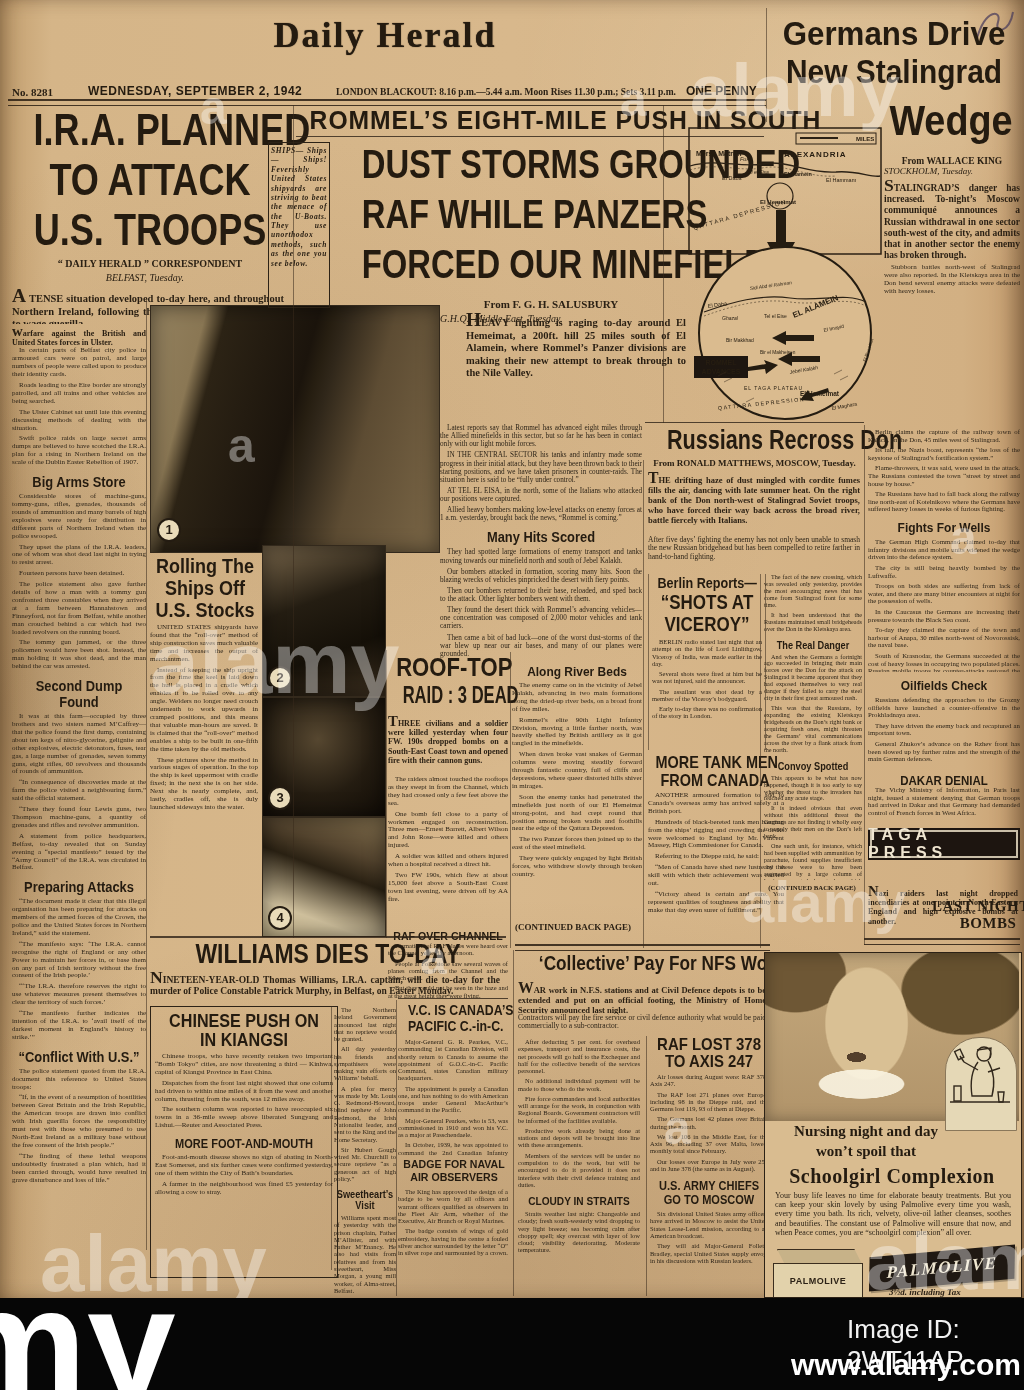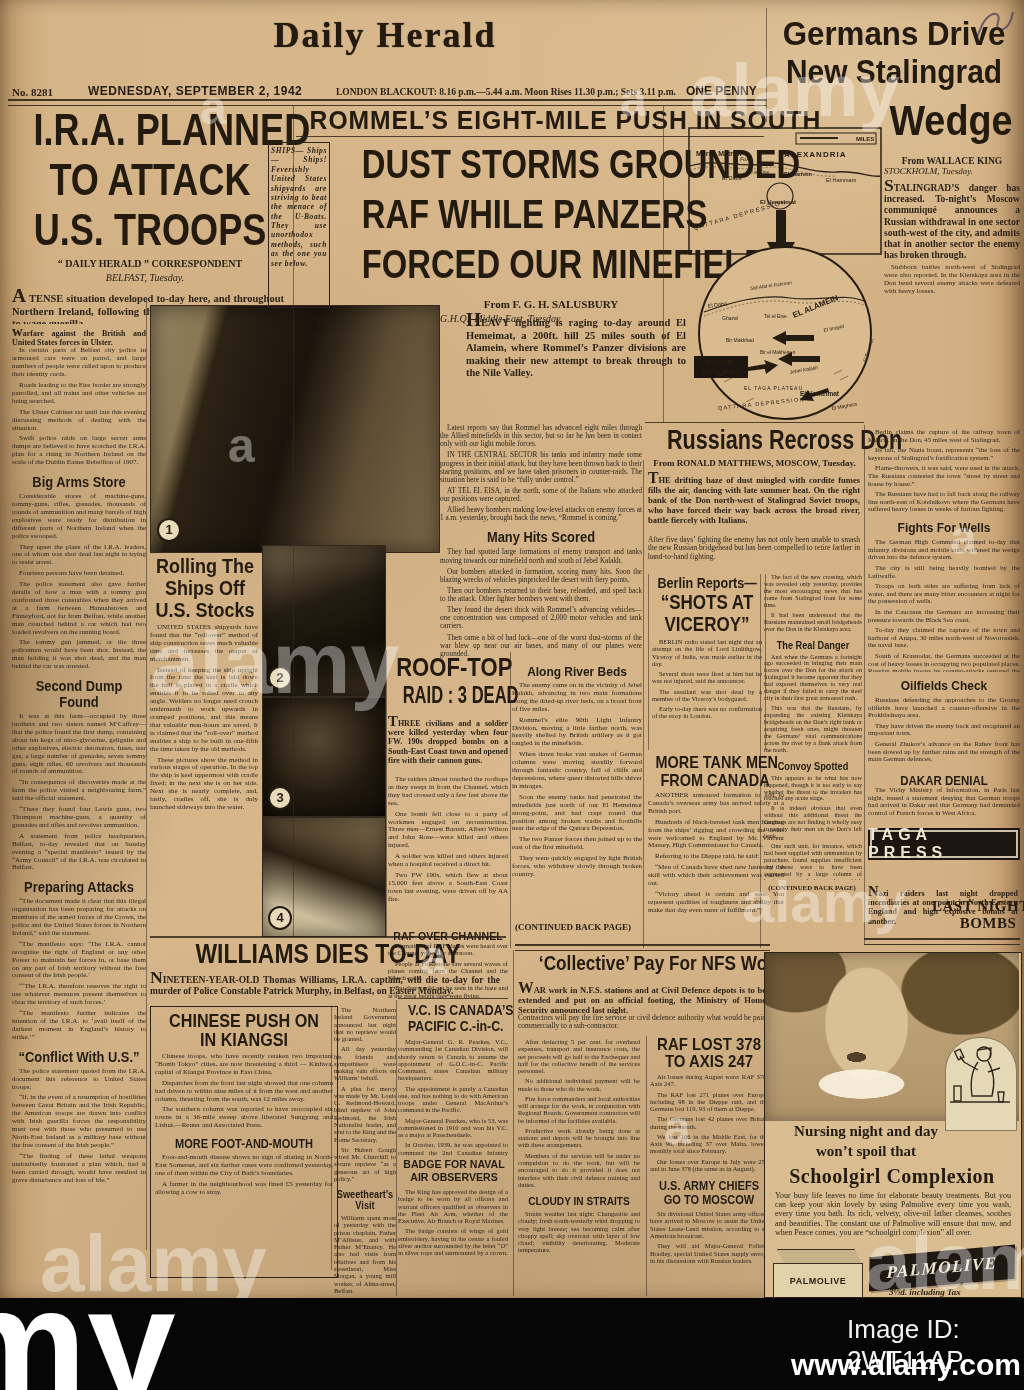--- a/index.html
+++ b/index.html
@@ -150,21 +150,21 @@
         <p>Then came a bit of bad luck—one of the worst dust-storms of the war blew up near our air bases, and many of our planes were grounded.</p>
       </div>
   </div>
   <div class="abs" style="left:512px;top:660px;width:130px;height:258px;overflow:hidden;">
     <div class="sub" style="font-size:13px;">Along River Beds</div>
     <div class="bt fs70">
         <p>The enemy came on in the vicinity of Jebel Kalakh, advancing in two main formations along the dried-up river beds, on a broad front of five miles.</p>
         <p>Rommel’s elite 90th Light Infantry Division, moving a little farther north, was heavily shelled by British artillery as it got tangled in the minefields.</p>
         <p>When dawn broke vast snakes of German columns were moving steadily forward through fantastic country, full of cliffs and depressions, where queer distorted hills shiver in mirages.</p>
         <p>Soon the enemy tanks had penetrated the minefields just north of our El Hemeimat strong-point, and had crept round that position among broken wadis and foothills near the edge of the Qattara Depression.</p>
-        <p>The two Panzer forces then joined up to the east of the first minefield.</p>
+        <p>The two Panzer forces then joined up to the east of the steel minefield.</p>
         <p>They were quickly engaged by light British forces, who withdrew slowly through broken country.</p>
       </div>
   </div>
   <div class="abs byl" style="left:500px;top:922px;width:146px;font-size:9px;">(CONTINUED BACK PAGE)</div>
 
   <div class="hl" style="position:absolute;left:387px;top:654px;width:122px;font-size:26px;transform:scaleX(.85);">ROOF-TOP</div>
   <div class="hl" style="position:absolute;left:385px;top:684px;width:126px;font-size:23px;transform:scaleX(.72);">RAID : 3 DEAD</div>
   <div class="abs lede fs80" style="left:388px;top:716px;width:120px;height:58px;">THREE civilians and a soldier were killed yesterday when four FW. 190s dropped bombs on a South-East Coast town and opened fire with their cannon guns.</div>
   <div class="abs bt fs70" style="left:388px;top:776px;width:120px;height:150px;">
       <p>The raiders almost touched the rooftops as they swept in from the Channel, which they had crossed only a few feet above the sea.</p>

